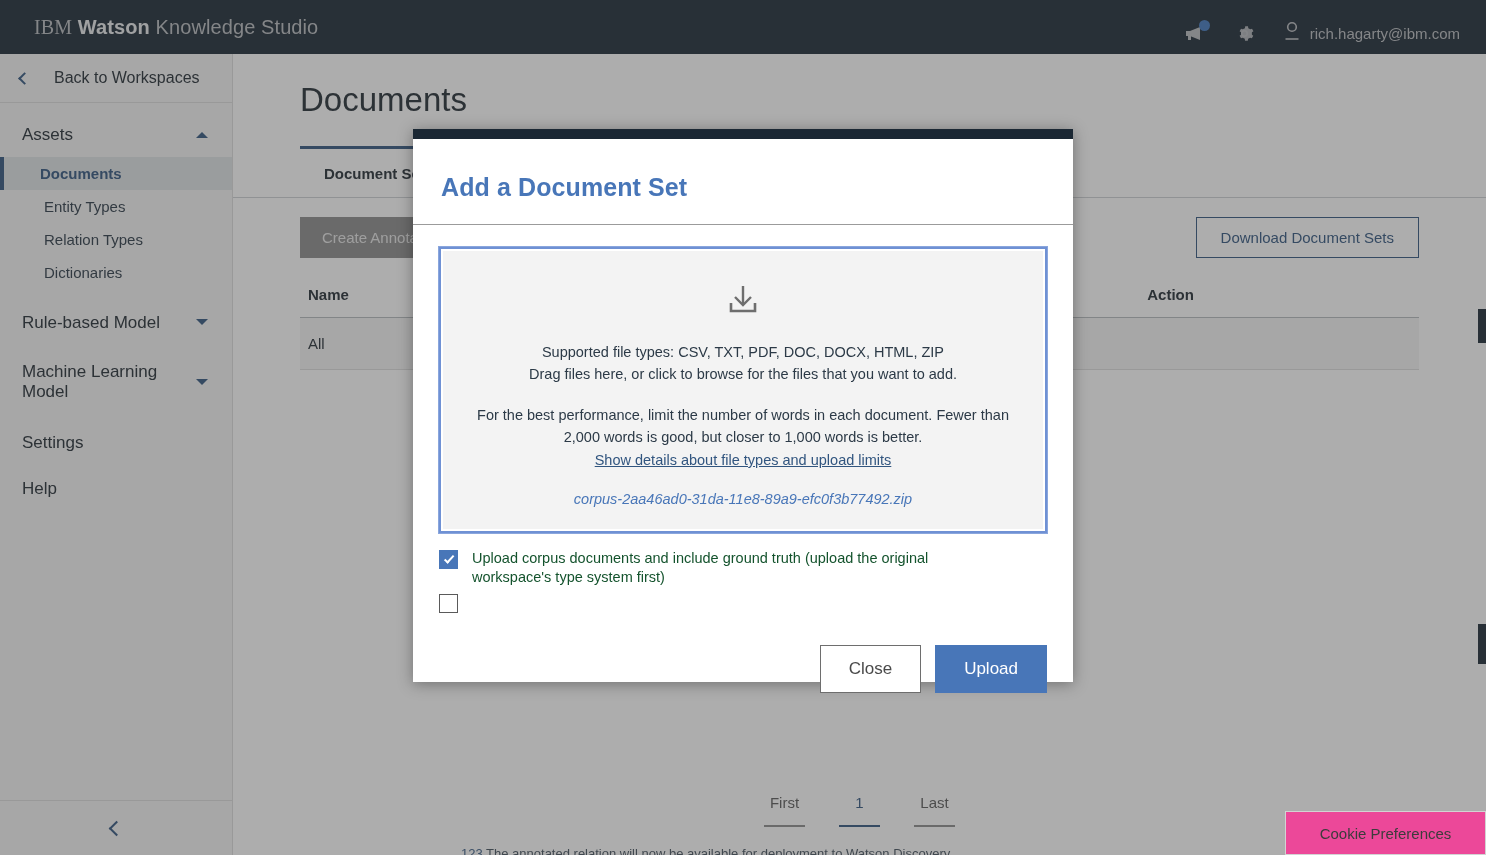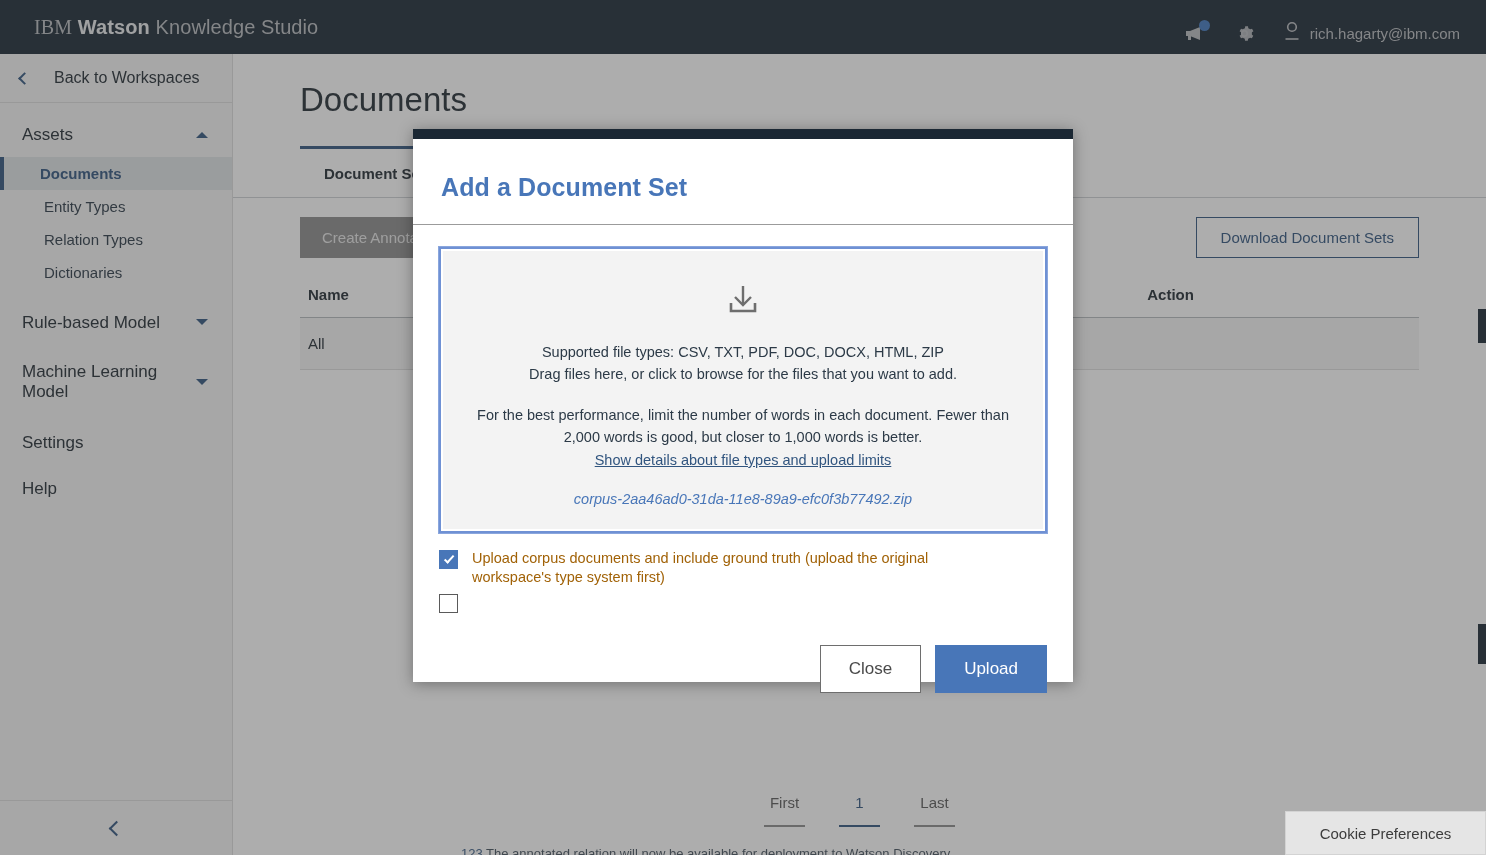--- a/index.html
+++ b/index.html
@@ -189,38 +189,38 @@
     width: 19px; height: 19px; flex: none; margin-top: 1px;
     border: 1px solid #5a5a5a; background: #ffffff; cursor: pointer;
     display: flex; align-items: center; justify-content: center;
   }
   .cbox.checked { background: #4876b8; border-color: #4876b8; }
   .cbox .tick {
     display: block; width: 5px; height: 10px;
     border-right: 2px solid #ffffff; border-bottom: 2px solid #ffffff;
     transform: rotate(42deg) translate(0px,-1px);
   }
-  .check-label { font-size: 14.5px; color: #a16207; line-height: 1.3; cursor: pointer; max-width: 520px; }
+  .check-label { font-size: 14.5px; color: #14532d; line-height: 1.3; cursor: pointer; max-width: 520px; }
   .modal-foot {
     padding: 26px 26px 28px 26px; display: flex; justify-content: flex-end; gap: 14px;
     flex: none;
   }
   .btn-close {
     background: #ffffff; color: #4a4a4a; border: 1px solid #6e6e6e;
     padding: 12px 28px; font-size: 17px; cursor: pointer; font-family: inherit;
   }
   .btn-upload {
     background: #4876b8; color: #ffffff; border: 1px solid #4876b8;
     padding: 13px 28px; font-size: 17px; cursor: pointer; font-family: inherit;
   }
 
   
   .cookie {
     position: absolute; right: 0; bottom: 0; width: 201px; height: 44px;
-    background: #e5e5e5; border: 1px solid #d3d3d3;
+    background: #ec4899; border: 1px solid #d3d3d3;
     display: flex; align-items: center; justify-content: center;
     font-size: 15px; color: #3c3c3c; cursor: pointer; z-index: 70;
   }
 
   
   .scroll-rail {
     position: absolute; right: 0; top: 54px; width: 8px; height: 801px; z-index: 45;
   }
   .scroll-thumb-a { position:absolute; right:0; top: 255px; width: 8px; height: 34px; background:#1b2834; }
   .scroll-thumb-b { position:absolute; right:0; top: 570px; width: 8px; height: 40px; background:#1b2834; }

